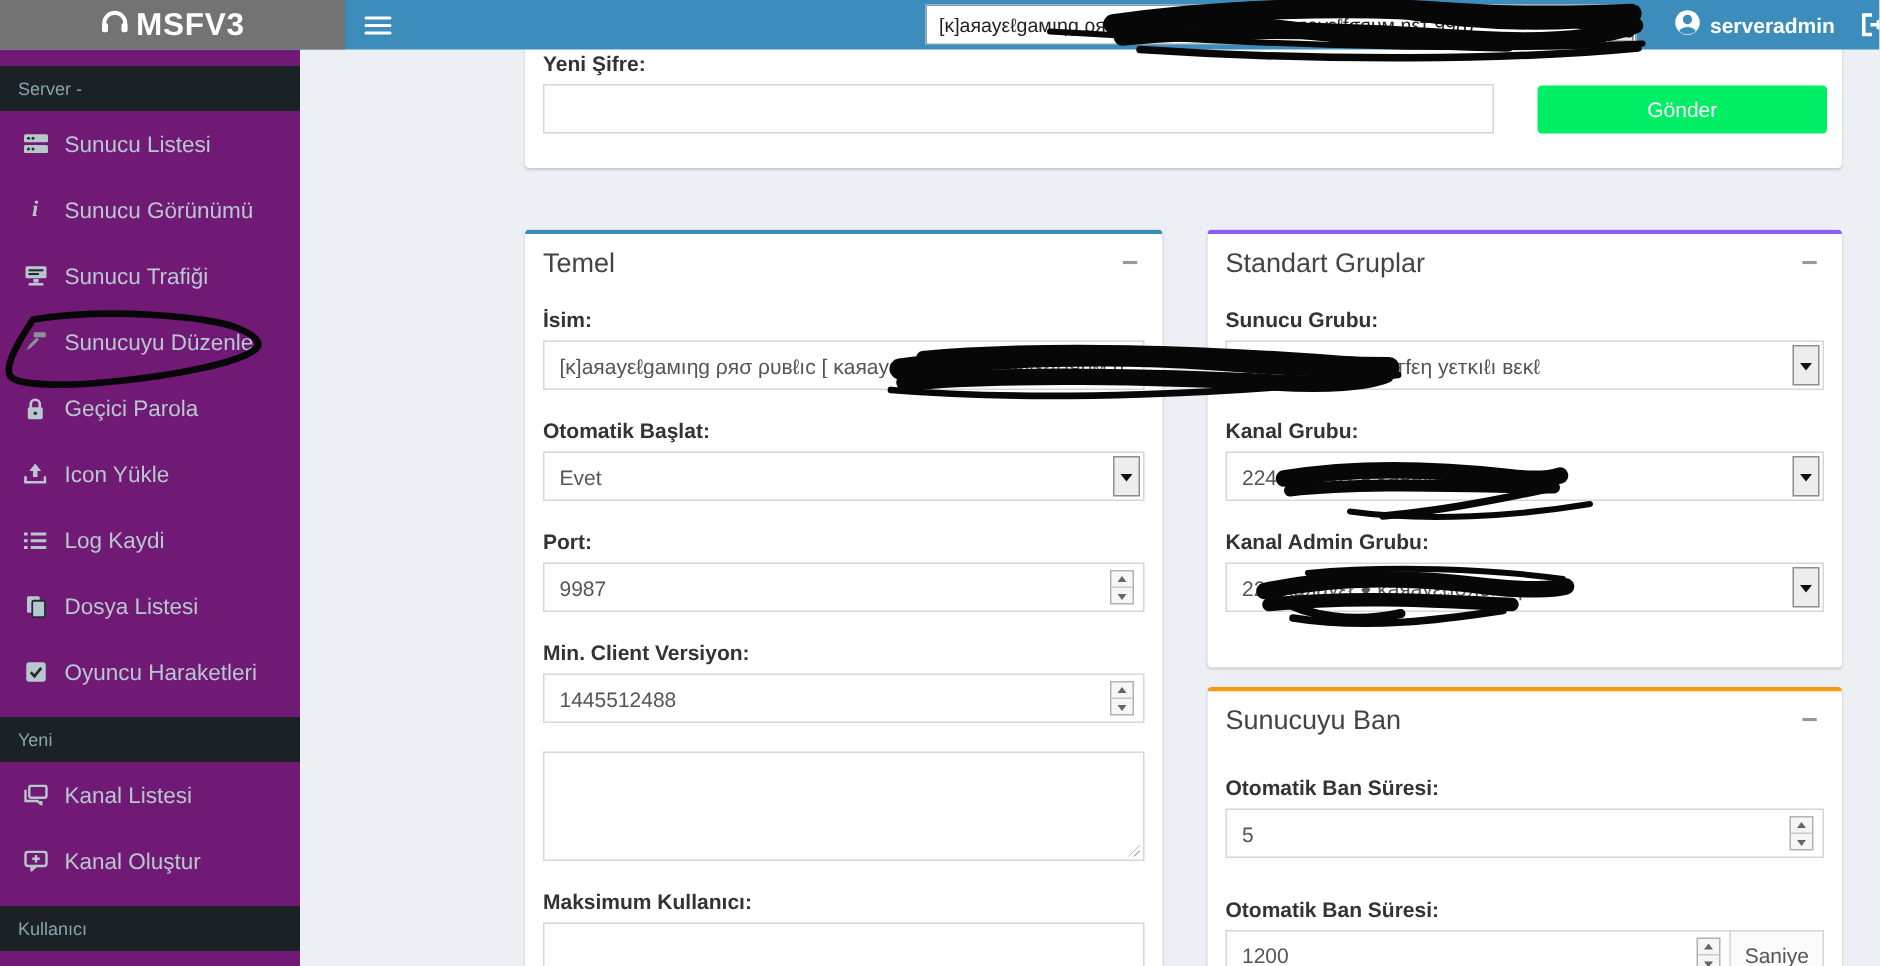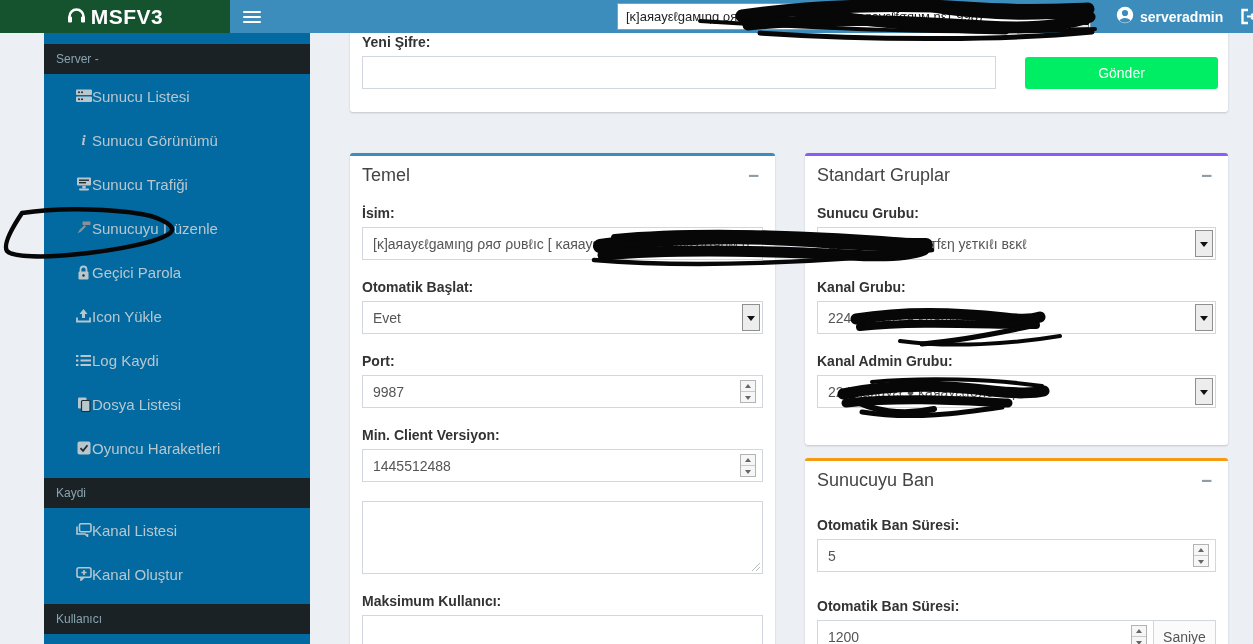--- a/index.html
+++ b/index.html
@@ -4,42 +4,42 @@
 <style>
   * { box-sizing: border-box; }
   html,body { margin:0; padding:0; }
   body {
     width:1253px; height:644px; overflow:hidden; position:relative;
     background:#ecf0f5;
     font-family:"Liberation Sans","DejaVu Sans",sans-serif;
   }
   
   .topbar { position:absolute; left:0; top:0; width:1253px; height:33px; background:#3c8dbc; z-index:5; }
-  .logo { position:absolute; left:0; top:0; width:230px; height:33px; background:#14532d;
+  .logo { position:absolute; left:0; top:0; width:230px; height:33px; background:#737373;
           display:flex; align-items:center; justify-content:center; gap:5px;
           color:#fff; font-weight:bold; font-size:21px; letter-spacing:0.5px; }
   .hamburger { position:absolute; left:243px; top:8px; width:18px; height:16px; cursor:pointer; }
   .hamburger i { display:block; height:2.5px; background:#fff; margin:2.6px 0; border-radius:1px; }
   .server-select { position:absolute; left:617px; top:3px; width:474px; height:27px;
                    background:#fff; border:1px solid #86a0b3; }
   .server-select .txt { line-height:25px; padding-left:8px; font-size:13px; color:#222;
                         white-space:nowrap; overflow:hidden; width:452px; }
   .dropbtn { position:absolute; right:1px; top:1px; width:17px; height:23px; background:#e6e6e6;
              border:1px solid #777; display:flex; align-items:center; justify-content:center; }
   .dropbtn:after { content:""; border:4px solid transparent; border-top:5px solid #111; margin-top:5px; }
   .topuser { position:absolute; left:1116px; top:0; height:33px; display:flex; align-items:center;
              gap:6px; color:#fff; font-weight:bold; font-size:14px; }
   .signout { position:absolute; left:1240px; top:8px; }
 
   
-  .sidebar { position:absolute; left:0; top:33px; width:266px; height:611px; background:#0369a1; z-index:4;margin-left:44px; }
+  .sidebar { position:absolute; left:0; top:33px; width:200px; height:611px; background:#701a75; z-index:4; }
   .side-section { background:#1a2226; color:#8aa4af; font-size:12px; padding:8px 12px; }
   .side-section.mt { margin-top:11px; }
   .side-section.mt2 { margin-top:8px; }
-  .side-item { height:44px; display:flex; align-items:center; padding-left:31px;
+  .side-item { height:44px; display:flex; align-items:center; gap:11px; padding-left:15px;
                color:#b8c7ce; font-size:15px; cursor:pointer; }
   .side-item .ic { width:17px; display:flex; justify-content:center; align-items:center; }
   .iinfo { font-family:"Liberation Serif",serif; font-style:italic; font-weight:bold; font-size:15px; color:#b8c7ce; }
 
   
   .panel { position:absolute; background:#fff; border-radius:3px; box-shadow:0 1px 2px rgba(0,0,0,.18); }
   .panel .hd { display:flex; justify-content:space-between; align-items:center; padding:9px 16px 0 12px; }
   .panel .hd .title { font-size:18px; color:#444; }
   .panel .hd .minus { color:#8f9aa3; font-size:19px; font-weight:bold; line-height:16px; cursor:pointer; }
   .panel .bd { padding:0 12px; }
@@ -226,21 +226,21 @@
   <div class="side-item">
     <span class="ic">
       <svg width="14" height="14" viewBox="0 0 14 14">
           <rect x="0.5" y="0.5" width="13" height="13" rx="2" fill="#b8c7ce"></rect>
           <path d="M3.5 7.2 L6 9.8 L10.5 4.2" fill="none" stroke="#222d32" stroke-width="1.8"></path>
         </svg>
     </span>
     <span>Oyuncu Haraketleri</span>
   </div>
 
-  <div class="side-section mt2">Kaydi</div>
+  <div class="side-section mt2">Yeni</div>
 
   <div class="side-item">
     <span class="ic">
       <svg width="16" height="14" viewBox="0 0 16 14">
           <rect x="3.5" y="0.8" width="11.5" height="8" rx="1.5" fill="none" stroke="#b8c7ce" stroke-width="1.6"></rect>
           <path d="M1 3.5 V11 H9 L11.5 13.2 V11" fill="none" stroke="#b8c7ce" stroke-width="1.6"></path>
         </svg>
     </span>
     <span>Kanal Listesi</span>
   </div>

